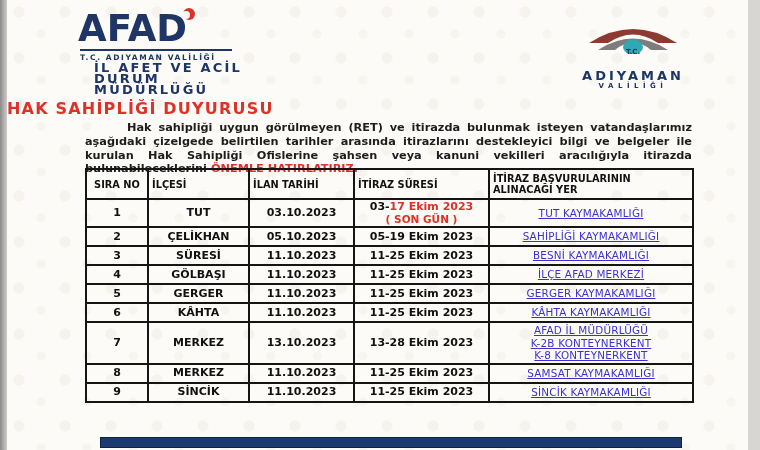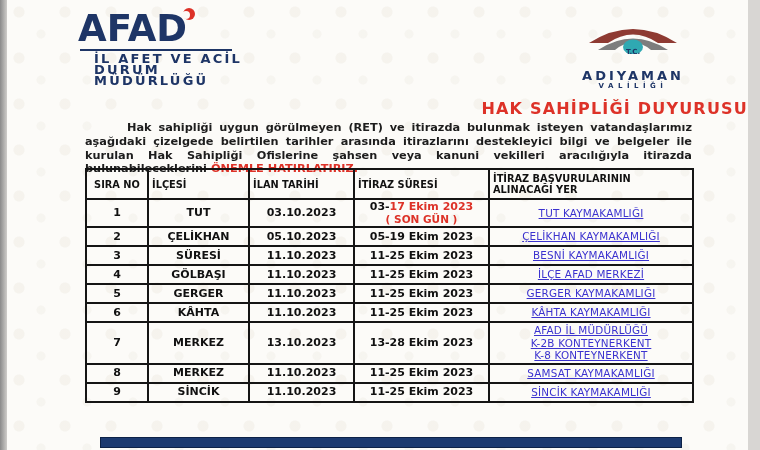--- a/index.html
+++ b/index.html
@@ -24,21 +24,21 @@
   .afad-rule{width:152px;border-top:2px solid var(--navy);margin:3px 0 2px 2px;}
   .afad-l1{color:var(--navy);font-size:7.5px;font-weight:bold;letter-spacing:1.6px;margin-left:2px;}
   .afad-l2,.afad-l3{color:var(--navy);font-size:13px;font-weight:bold;letter-spacing:2.2px;margin-left:16px;line-height:11px;}
   
   .valilik{position:absolute;left:562px;top:24px;width:128px;text-align:center;}
   .valilik svg{display:block;margin:0 auto;}
   .val-tc{color:var(--navy);font-size:7px;font-weight:bold;margin-top:-6px;}
   .val-name{color:var(--navy);font-size:13px;font-weight:bold;letter-spacing:3px;line-height:13px;margin-top:13px;}
   .val-sub{color:var(--navy);font-size:7px;font-weight:bold;letter-spacing:4.5px;line-height:9px;}
   
-  .title{position:absolute;left:0;right:0;top:99px;text-align:right;color:var(--red);
+  .title{position:absolute;left:0;right:0;top:99px;text-align:left;color:var(--red);
     font-size:16px;font-weight:bold;letter-spacing:1.2px;}
   .intro{position:absolute;left:78px;width:607px;top:121px;margin:0;
     font-size:11.3px;font-weight:700;color:#1d1d1d;text-align:justify;
     line-height:13.8px;text-indent:42px;}
   .intro .em{color:var(--red);}
   
   table.main{position:absolute;left:78px;top:168px;width:607px;border-collapse:collapse;table-layout:fixed;}
   table.main th,table.main td{border:2px solid #151515;padding:1px 3px;overflow:hidden;}
   table.main th{font-size:9.8px;font-weight:bold;color:#111;text-align:left;vertical-align:middle;line-height:11px;}
   table.main th.c{text-align:center;}
@@ -62,20 +62,21 @@
 
     <div class="afad">
       <span class="afad-word">
         <span>AFAD</span>
         <span class="crescent">
           <span class="disc"></span>
             <span class="cut"></span>
         </span>
       </span>
       <div class="afad-rule"></div>
+      <div class="afad-l1">T.C. ADIYAMAN VALİLİĞİ</div>
       <div class="afad-l2">İL AFET VE ACİL</div>
       <div class="afad-l3">DURUM MÜDÜRLÜĞÜ</div>
     </div>
 
     <div class="valilik">
       <svg width="96" height="30" viewBox="0 0 96 30">
         <path d="M4 19 Q48 -9 92 19 L73 19 Q48 2 23 19 Z" fill="#8e3a32"></path>
         <path d="M13 26 Q48 3 83 26 L66 26 Q48 11 30 26 Z" fill="#7d7d7d"></path>
         <ellipse cx="48" cy="23" rx="10" ry="7.5" fill="#2fa9b2"></ellipse>
       </svg>
@@ -116,21 +117,21 @@
             <td>
               <span class="loc-link">TUT KAYMAKAMLIĞI</span>
             </td>
           </tr>
           <tr style="height: 19px;">
             <td>2</td>
             <td>ÇELİKHAN</td>
             <td>05.10.2023</td>
             <td><span>05-19 Ekim 2023</span></td>
             <td>
-              <span class="loc-link">ÇELİKHAN KAYMAKAMLIĞI</span>
+              <span class="loc-link">SAHİPLİĞİ KAYMAKAMLIĞI</span>
             </td>
           </tr>
           <tr style="height: 19px;">
             <td>3</td>
             <td>SÜRESİ</td>
             <td>11.10.2023</td>
             <td><span>11-25 Ekim 2023</span></td>
             <td>
               <span class="loc-link">BESNİ KAYMAKAMLIĞI</span>
             </td>

